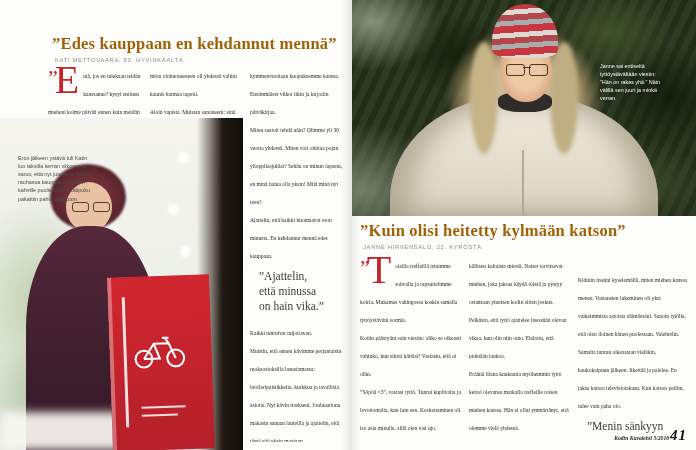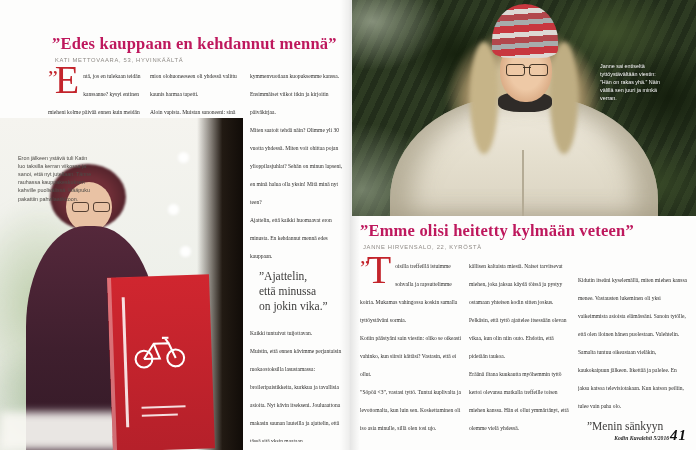--- a/index.html
+++ b/index.html
@@ -1,21 +1,21 @@
 <!DOCTYPE html>
 <html><head>
 <meta charset="utf-8">
 <style>
   html,body{margin:0;padding:0;background:#ffffff;}
   .spread{position:relative;width:696px;height:450px;background:#fdfdfc;overflow:hidden;
           font-family:"Liberation Serif",serif;}
   .gutter{position:absolute;left:340px;top:0;width:20px;height:100%;
           background:linear-gradient(90deg,rgba(0,0,0,0) 0%,rgba(0,0,0,0.06) 45%,rgba(0,0,0,0.09) 52%,rgba(0,0,0,0) 100%);}
 
-  .headline{position:absolute;font-size:16.5px;font-weight:bold;color:#be185d;letter-spacing:0.2px;margin:0;}
+  .headline{position:absolute;font-size:16.5px;font-weight:bold;color:#a16207;letter-spacing:0.2px;margin:0;}
   .byline{position:absolute;font-family:"Liberation Sans",sans-serif;font-size:5.8px;color:#8e8a85;letter-spacing:0.7px;}
 
   .col{position:absolute;overflow:hidden;}
   .bodytext{font-family:"Liberation Serif",serif;font-size:5.5px;line-height:1.33;color:#2c2b2a;
             text-align:justify;white-space:pre-line;}
   .dropcap{float:left;color:#c3242b;margin:1px 4px 0 0;line-height:0.75;}
   .dropcap .dq{font-size:22px;letter-spacing:-3px;vertical-align:8px;}
   .dropcap .dl{font-size:40px;}
   .pullquote{font-size:11.5px;line-height:1.3;color:#3d3c3b;margin:7px 0 7px 9px;white-space:pre-line;}
 
@@ -103,21 +103,21 @@
 Aloin vapista. Muistan sanoneeni: sinä saat kertoa lapsille. Sitten lähdin pois. Menin uuteen kotiin itkemään. Sisko tuli lohduttamaan.
 Muutin kerrostaloon kahdestaan</span>
     </div>
 
     <div class="col" style="left:250px;top:64px;width:96px;height:378px;">
       <span class="bodytext">kymmenvuotiaan kuopuksemme kanssa. Ensimmäiset viikot itkin ja kirjoitin päiväkirjaa.
 Miten saatoit tehdä näin? Olimme yli 30 vuotta yhdessä. Miten voit ohittaa pojan ylioppilasjuhlat? Sehän on minun lapseni, en minä halua olla yksin! Mitä minä nyt teen?
 Ajattelin, että kaikki huomaavat eron minusta. En kehdannut mennä edes kauppaan.</span>
       <div class="pullquote">”Ajattelin,
 että minussa
-on jokin vika.”</div>
+on hain vika.”</div>
       <span class="bodytext">Kaikki tuntuivat tuijottavan.
 Muistin, että ennen kävimme perjantaisin ruokaostoksilla lasustamassa: broileripaistikkeita, kurkkua ja tavallisia asioita. Nyt kävin itsekseni. Jouluaattona makasin saunan lauteilla ja ajattelin, että tässä sitä yksin maataan.
 Ikävöin mennyttä. Kyllähän jokainen haluaisi olla ikuisesti kolmekymppinen, silloin elämä oli täyttä ja pöydässä monta istujaa. Jäljellä oli suru ja yksinäisyys. Sitten tuli viha. Miksi eksä ostatti oman maun mukaisen sängyn, vaikka ei aikonut muuttaa yhteiseen kotiin?
 Kun mies tuli eropaperit mukanaan, revin ne ja sanoin, että tällaisia ei minun kotiini tuoda. Sitten kävelin virastoon, tilasin itse uudet ja kirjoitin nimeni niihin.
 Vuoden kuluttua aloin toipua. Värjäsin ja leikkautin hiukseni.
 En ollutkaan ihminen, jollainen vuosikymmenet kuvittelin olevani: sulkeutunut ja luotaantyöntyvä. Olenkin iloinen ja sosiaalinen. Aloin katsoa ihmisiä kohti.
 Elämääni on tullut ihminen, joka sanoo minun olevan ihana, valoisa ja nuorekin vielä. Hirveän omituista. Eihän minua ole kehuttu vuosikausiin.
 Entisestä suhteesta kaipaan vain hyvää. Ehdimme olla eksän kanssa naimisissa monta vuotta.”</span>
     </div>
 
@@ -166,21 +166,21 @@
       <div class="shape rp-face"></div>
       <div class="shape rp-beanie"></div>
       <div class="shape rp-glasses">
         <div class="rp-lens l"></div>
         <div class="rp-lens r"></div>
         <div class="rp-bridge"></div>
       </div>
       <figcaption class="caption white" style="left:248px;top:62px;width:62px;">Janne sai entiseltä tyttöystävältään viestin: ”Hän on rakas yhä.” Näin välillä sen juuri ja minkä verran.</figcaption>
     </figure>
 
-    <h1 class="headline" style="left:360px;top:221px;width:320px;">”Emme olisi heitetty kylmään veteen”</h1>
+    <h1 class="headline" style="left:360px;top:221px;width:320px;">”Kuin olisi heitetty kylmään katson”</h1>
     <div class="byline" style="left:363px;top:244px;">JANNE HIRVENSALO, 22, KYRÖSTÄ</div>
 
     <div class="col" style="left:360px;top:254px;width:103px;height:182px;">
       <span class="dropcap"><span class="dq">”</span><span class="dl">T</span></span><span class="bodytext">oisilla treffeillä istuimme sohvalla ja rapsuttelimme koiria. Mukamas vahingossa koskin samalla tyttöystäväni sormia.
 Kotiin päästyäni sain viestin: oliko se oikeasti vahinko, kun siirsit kättäsi? Vastasin, että ei ollut.
 ”Söpöä &lt;3”, vastasi tyttö. Tuntui kuplivalta ja levottomalta, kun luin sen. Koskettaminen oli iso asia minulle, sillä olen tosi ujo.
 Emme missään välissä sanoneet ääneen, että seurustelemme, sen vain huomasi.
 Hänen piti kurottaa varpailleen, että ylettyi suutelemaan. Hän oli niin pieni. Olin niin, niin onnellinen.
 Noin kahden kuukauden kuluttua masennukseni alkoi paheta. Kaikki oli vaikeaa ja raskasta. Herääminen. Se, että uusi päivä alkoi taas. Olisin halunnut olla iloinen, mutta ei tuntunut miltään.
 Ajattelin, ettei noin suloinen, lumoavasti hymyilevä tyttö ansaitse mei-</span>

